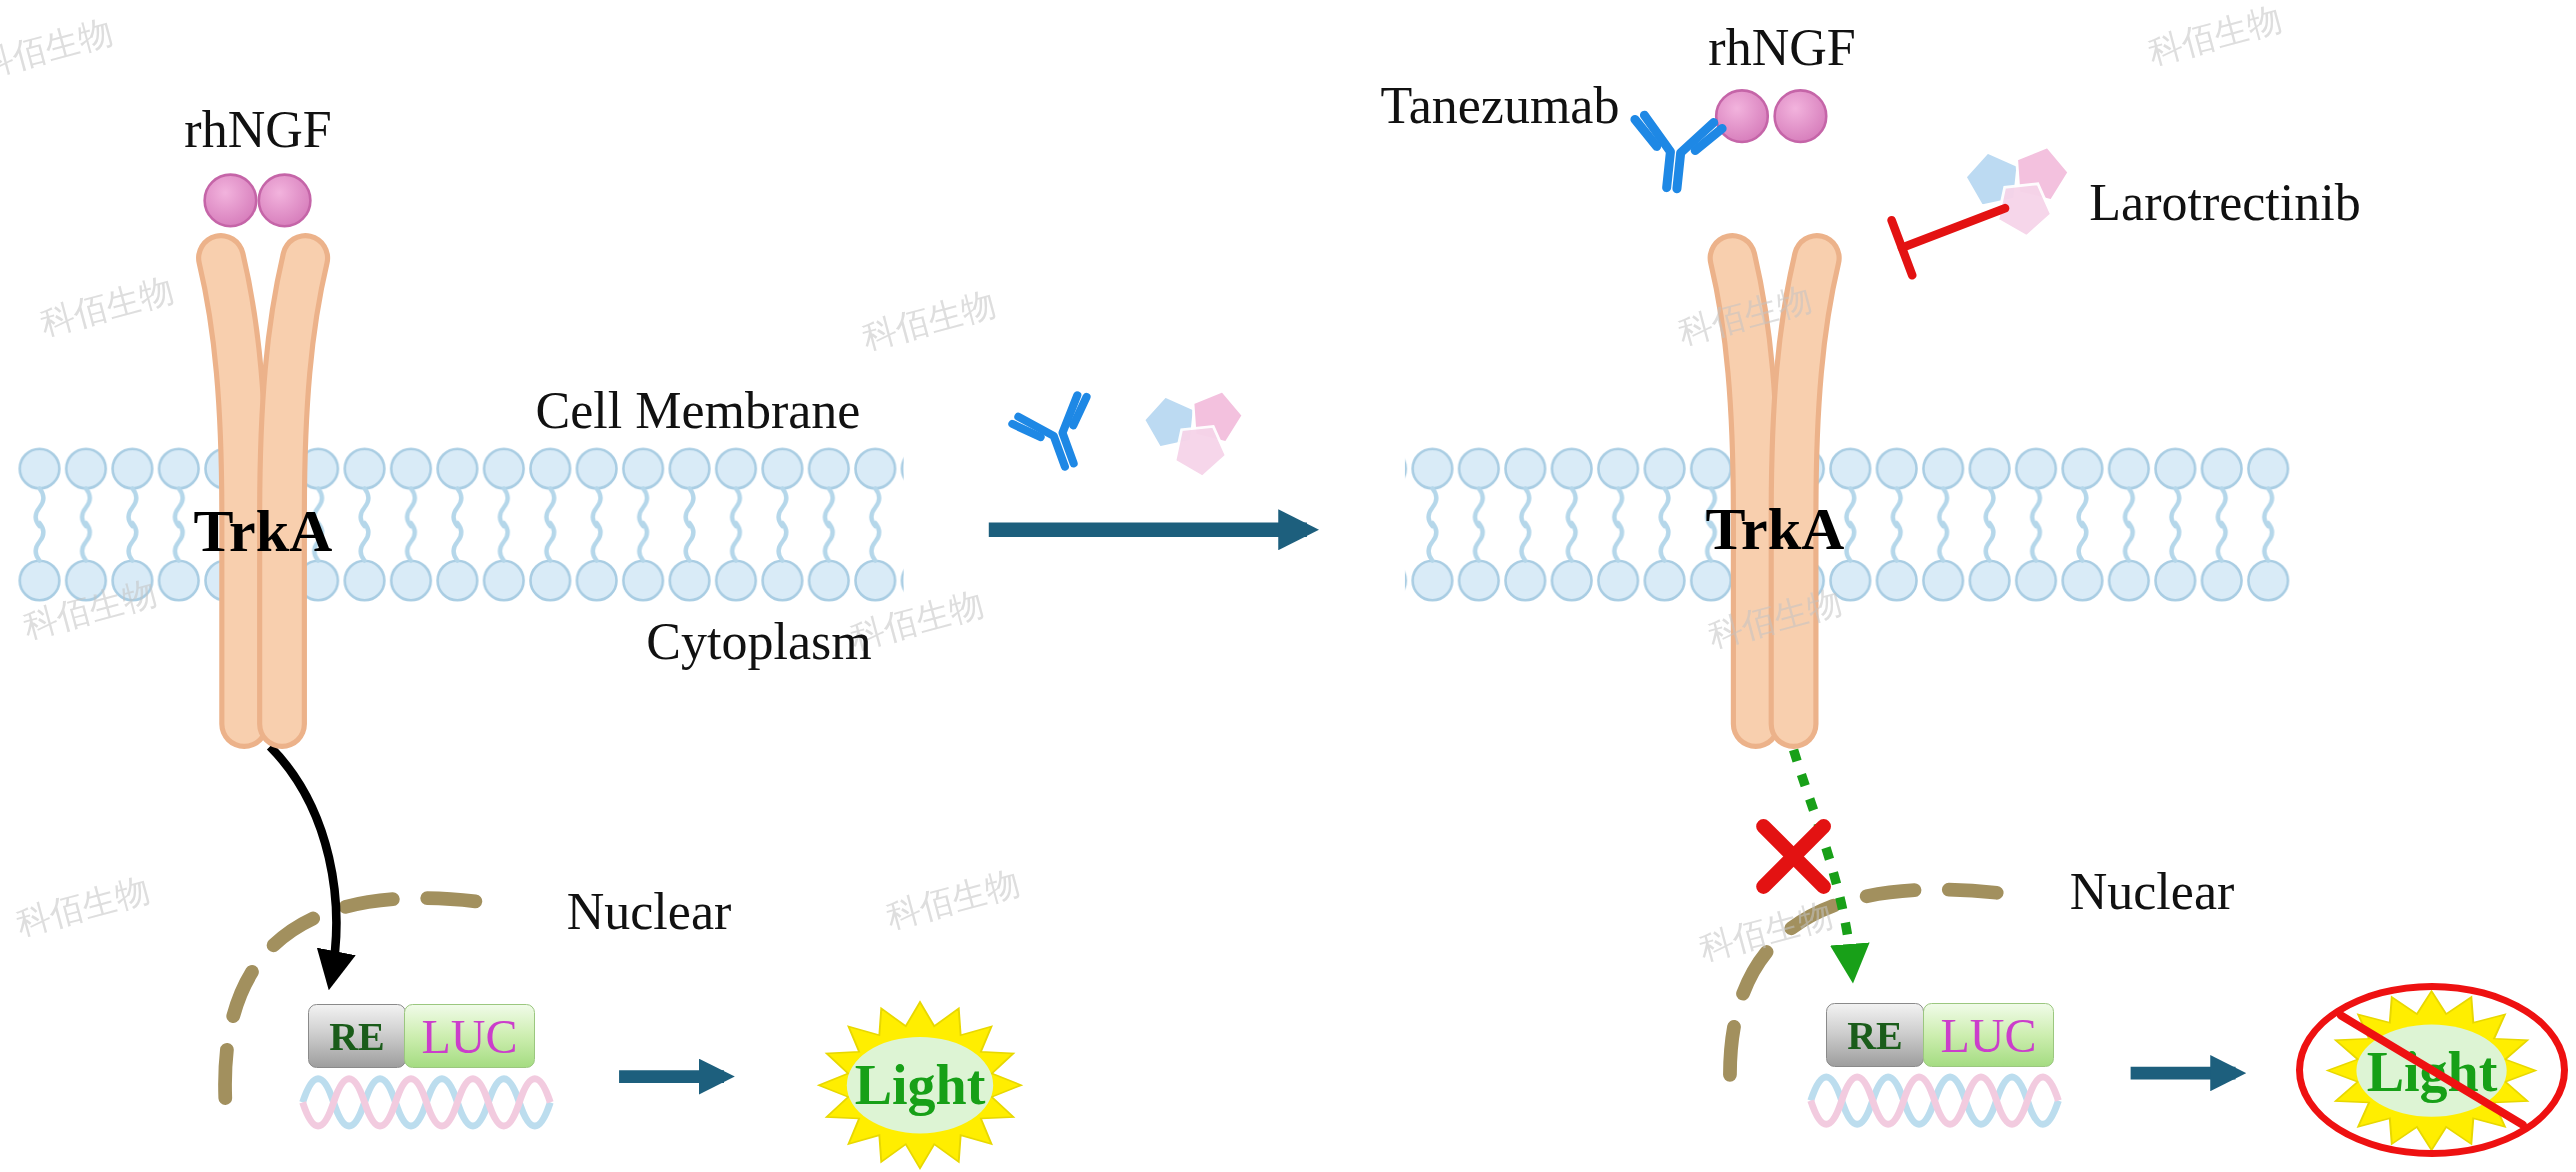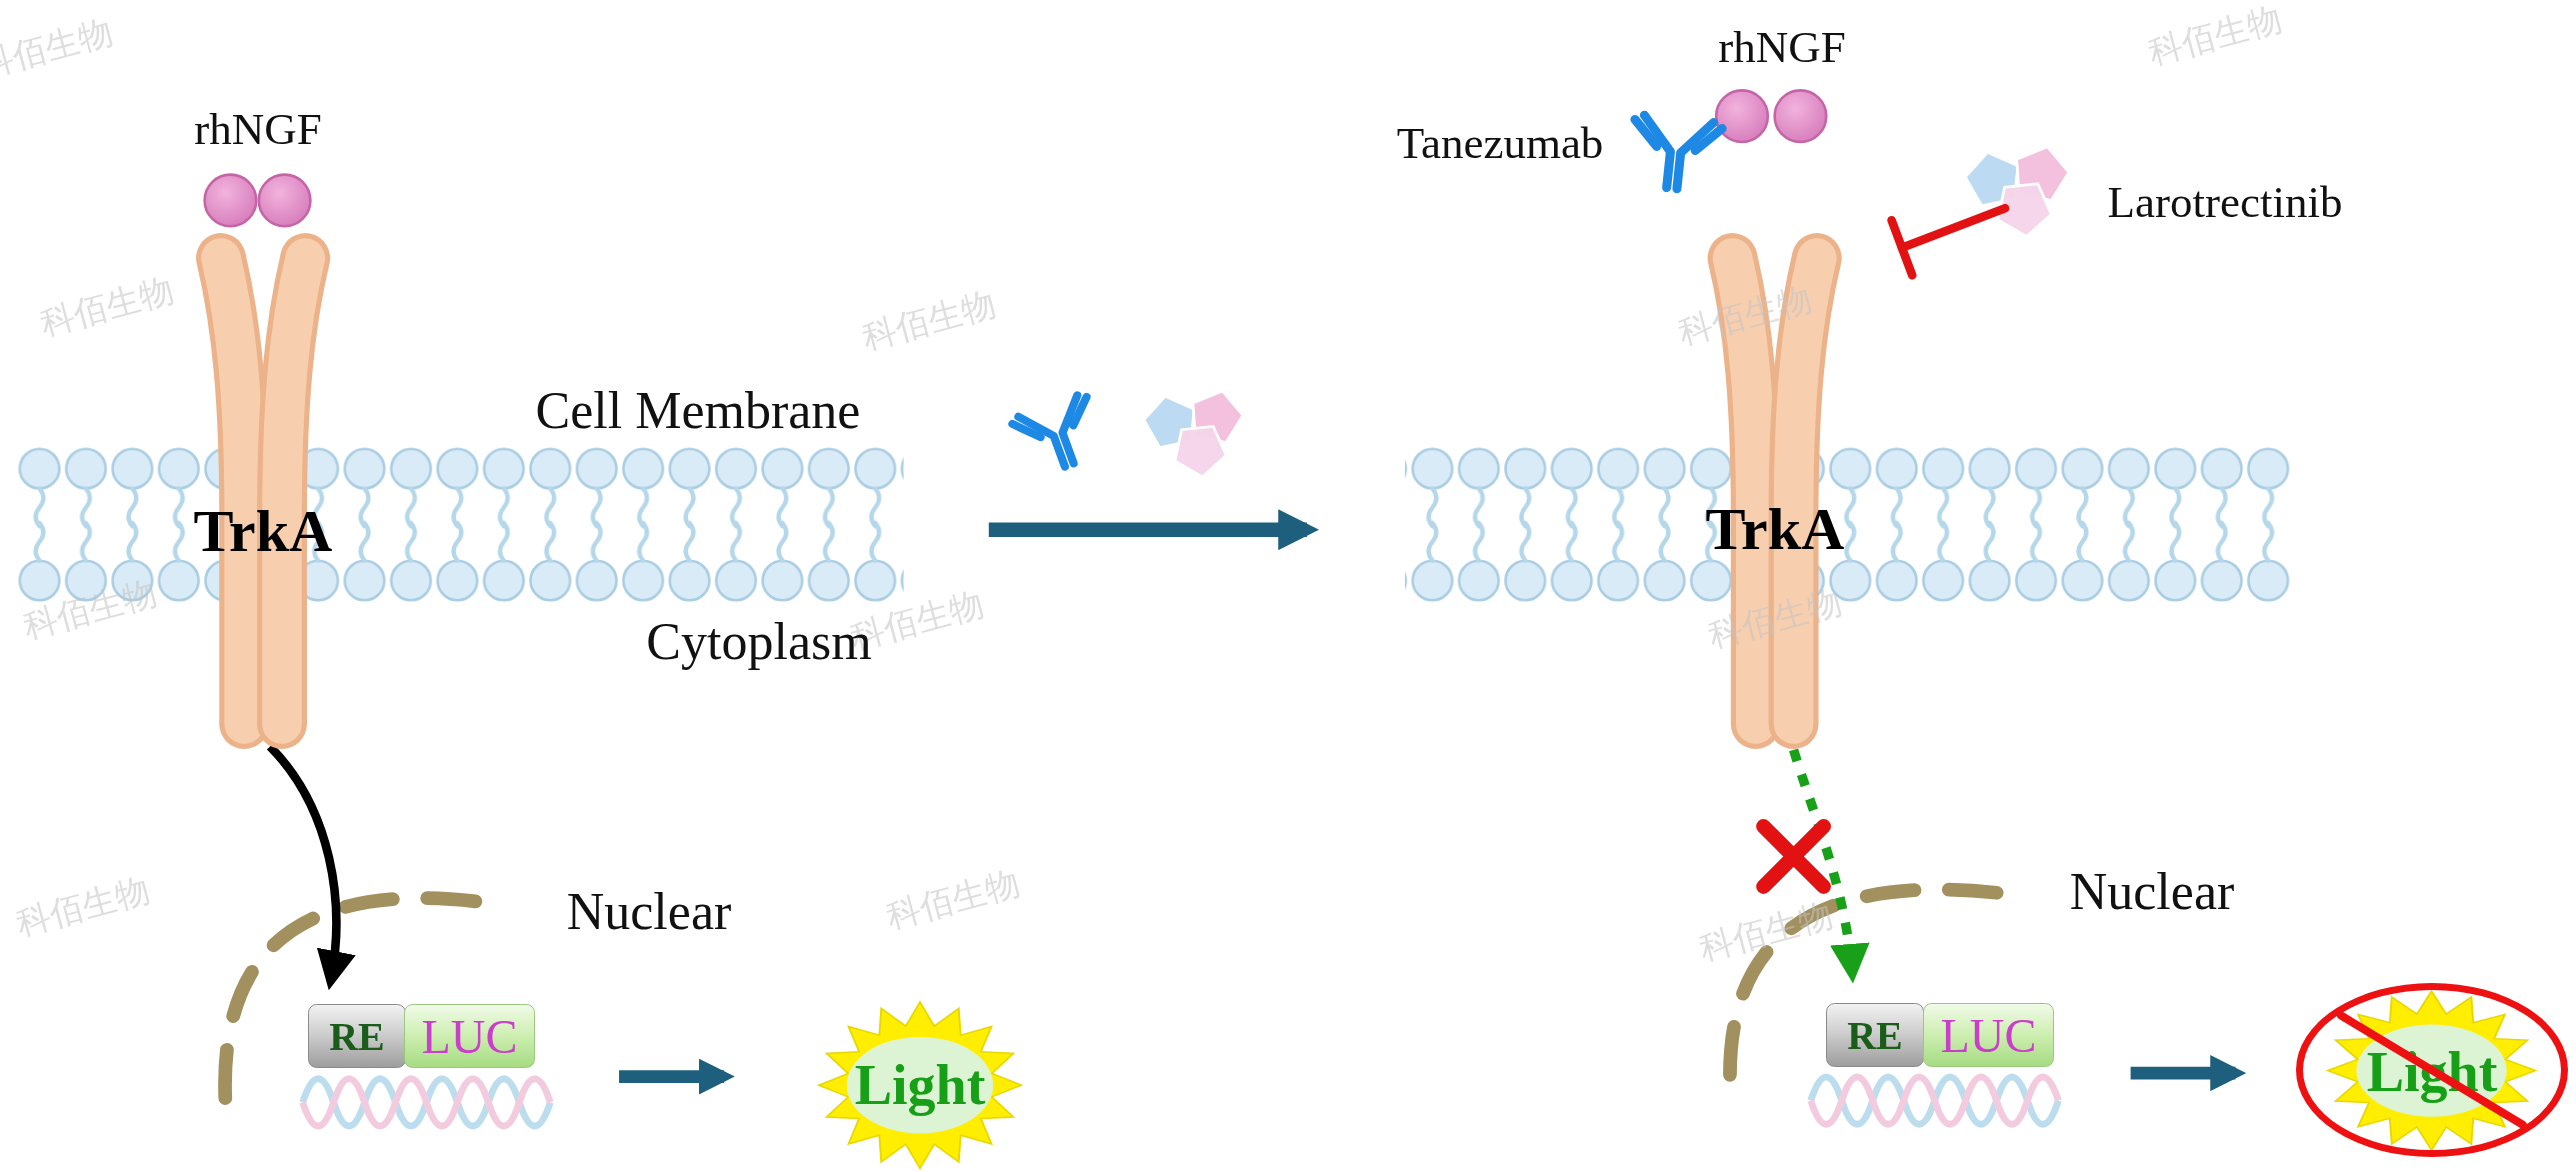--- a/index.html
+++ b/index.html
@@ -2,21 +2,21 @@
 <html style="font-size:13.8px"><head>
 <meta charset="utf-8">
 <style>
   html,body{margin:0;padding:0;background:#ffffff;}
   .canvas{position:relative;width:2576px;height:1173px;background:#ffffff;overflow:hidden;
           font-family:"Liberation Serif", serif;}
   .gfx{position:absolute;left:0;top:0;}
   .label{position:absolute;transform:translate(-50%,-50%);white-space:nowrap;color:#111;
          font-family:"Liberation Serif", serif;z-index:10;}
   .big{font-size:52px;}
-  .med{font-size:45px;}
+  .med{font-size:52px;}
   .trka{font-size:60px;font-weight:bold;color:#000;}
   .light-label{font-size:56px;font-weight:bold;color:#17a017;z-index:12;}
   .gene-box{position:absolute;display:flex;align-items:center;justify-content:center;
             height:62px;border-radius:8.6px;z-index:11;font-family:"Liberation Serif", serif;text-align:right;}
   .re-box{width:96px;background:linear-gradient(180deg,#f2f2f2 0%,#cfcfcf 45%,#9e9e9e 100%);
           border:1.7px solid #8a8a8a;}
   .luc-box{width:129px;background:linear-gradient(180deg,#f0fbe8 0%,#cdeeb0 50%,#a5dc82 100%);
            border:1.7px solid #9bc77f;}
   .re-text{font-size:40px;font-weight:bold;color:#1a5c1a;}
   .luc-text{font-size:48px;color:#cb3ecb;}
@@ -160,21 +160,21 @@
 
   <div class="gene-box re-box" style="left:308px;top:1004px;">
     <span class="re-text">RE</span>
   </div>
   <div class="gene-box luc-box" style="left:404px;top:1004px;">
     <span class="luc-text">LUC</span>
   </div>
   <div class="label light-label" style="left:920px;top:1085px;">Light</div>
 
   <div class="label med" style="left:1782px;top:47px;">rhNGF</div>
-  <div class="label med" style="left:1500px;top:105px;margin-top:38px;">Tanezumab</div>
+  <div class="label med" style="left:1500px;top:105px;">Tanezumab</div>
   <div class="label med" style="left:2225px;top:202px;">Larotrectinib</div>
   <div class="label trka" style="left:1775px;top:529px;">TrkA</div>
   <div class="label big" style="left:2152px;top:891px;">Nuclear</div>
 
   <div class="gene-box re-box" style="left:1826px;top:1003px;">
     <span class="re-text">RE</span>
   </div>
   <div class="gene-box luc-box" style="left:1923px;top:1003px;">
     <span class="luc-text">LUC</span>
   </div>

